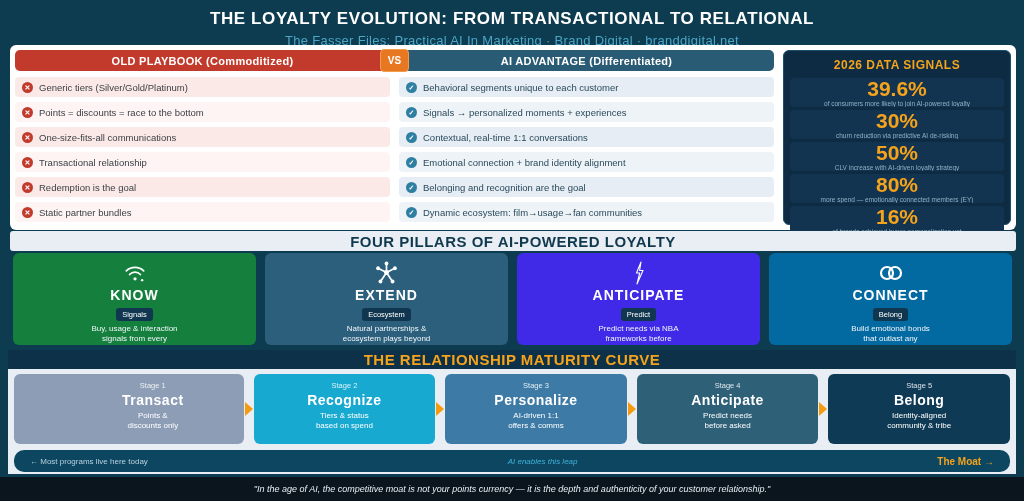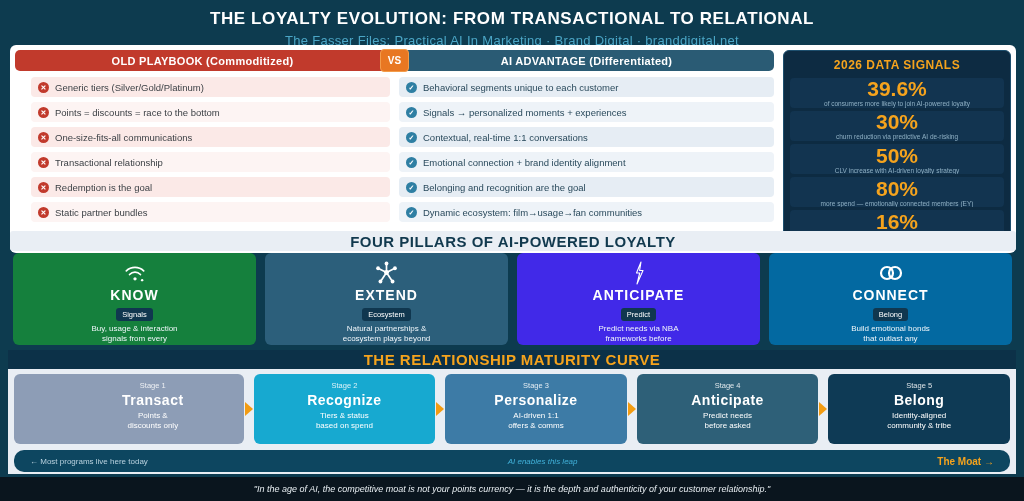--- a/index.html
+++ b/index.html
@@ -10,36 +10,36 @@
     position:relative;
     overflow:hidden;
   }
   
   .hdr { text-align:center; padding-top:9px; }
   .hdr h1 { color:#ffffff; font-size:17px; letter-spacing:.6px; font-weight:bold; }
   .hdr .sub { color:#4ba6c6; font-size:13px; margin-top:4px; letter-spacing:.3px; }
 
   
   .compare {
-    position:absolute; left:10px; top:45px; width:1006px; height:208px;
+    position:absolute; left:10px; top:45px; width:1006px; height:185px;
     background:#ffffff; border-radius:6px; display:flex; gap:9px; padding:5px;
   }
   .col { flex:1; min-width:0; }
   .col-header {
     height:21px; border-radius:5px; color:#fff; font-weight:bold; font-size:11px;
     display:flex; align-items:center; justify-content:center; letter-spacing:.3px;
     margin-bottom:6px;
   }
   .old .col-header { background:#c13a2c; }
   .ai  .col-header { background:#2a5b74; }
   .row {
     height:20px; border-radius:4px; display:flex; align-items:center; gap:6px;
     padding:0 7px; font-size:9.5px; margin-bottom:5px;
   }
-  .old .row { color:#3a3f44;margin-left:16px; }
+  .old .row { color:#3a3f44; }
   .ai  .row { color:#2a4a5c; }
   .old .row:nth-of-type(odd)  { background:#fbe9e7; }
   .old .row:nth-of-type(even) { background:#fdf4f3; }
   .ai  .row:nth-of-type(odd)  { background:#e6edf4; }
   .ai  .row:nth-of-type(even) { background:#eef3f8; }
   .dot {
     flex:none; width:11px; height:11px; border-radius:50%; color:#fff;
     font-size:7px; line-height:11px; text-align:center; font-weight:bold;
   }
   .old .dot { background:#c13a2c; }

